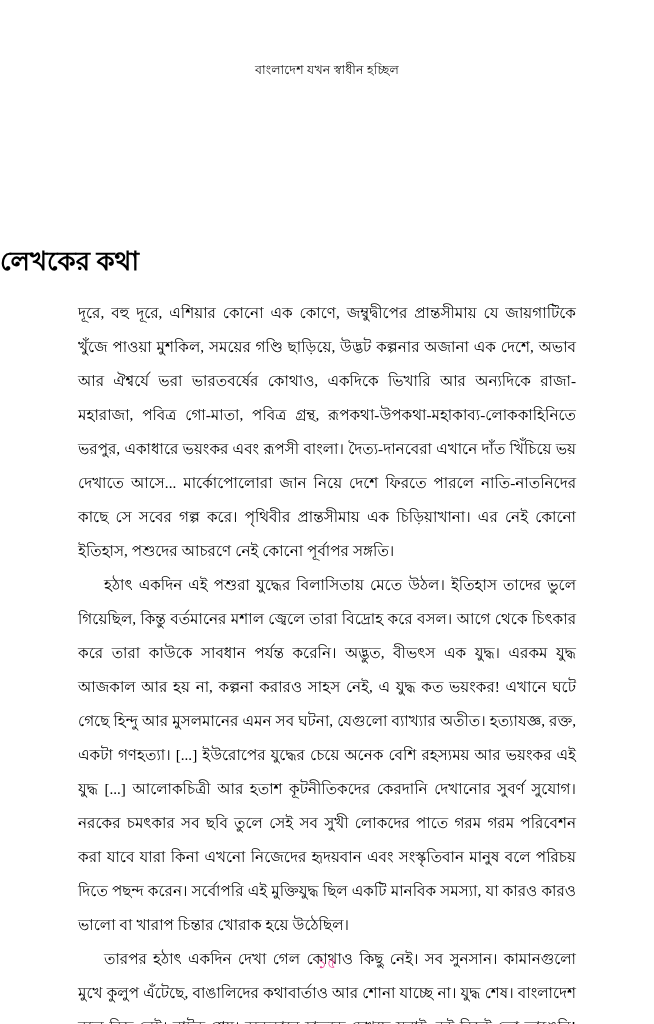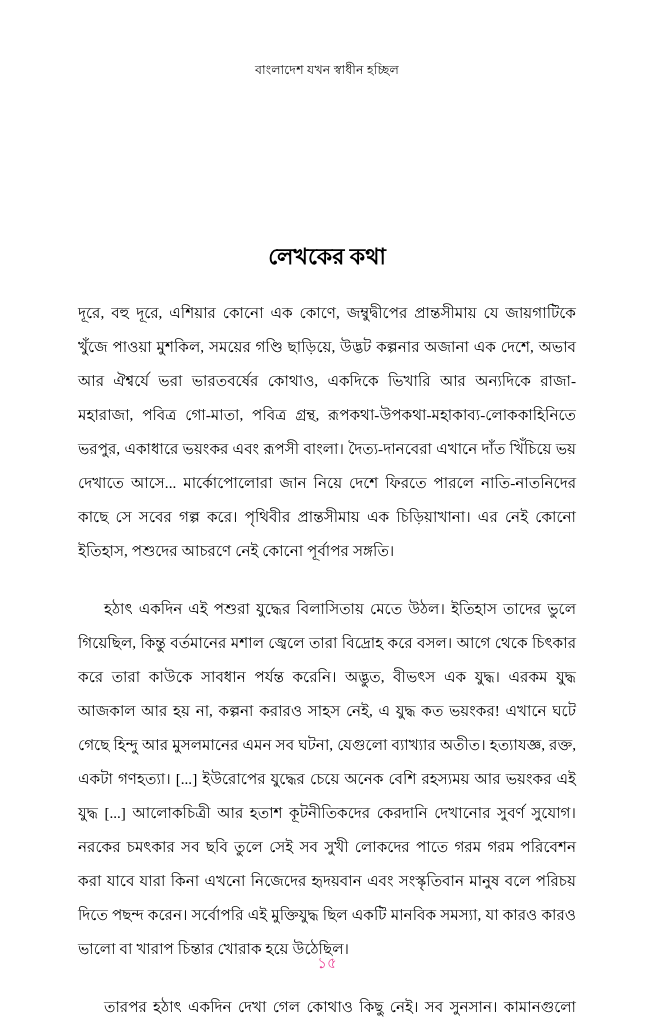--- a/index.html
+++ b/index.html
@@ -32,22 +32,22 @@
     color: #111111;
     line-height: 1.3;
   }
 
   
   .section-title {
     position: absolute;
     top: 228px;
     left: 0;
     right: 0;
-    text-align: center;
-    font-size: 22px;
+    text-align: left;
+    font-size: 26px;
     font-weight: 700;
     color: #000000;
     line-height: 1.3;
   }
 
   
   .body-block {
     position: absolute;
     top: 296px;
     left: 78px;
@@ -58,21 +58,20 @@
     text-align: justify;
     text-justify: inter-word;
     font-size: 15.2px;
     line-height: 34px;
     color: #000000;
     word-spacing: 0.2px;
     hyphens: none;
   }
   .para + .para {
     text-indent: 26px;
-    margin-top: 24px;
   }
 
   
   .folio {
     position: absolute;
     bottom: 52px;
     left: 0;
     right: 0;
     text-align: center;
     font-size: 15px;

